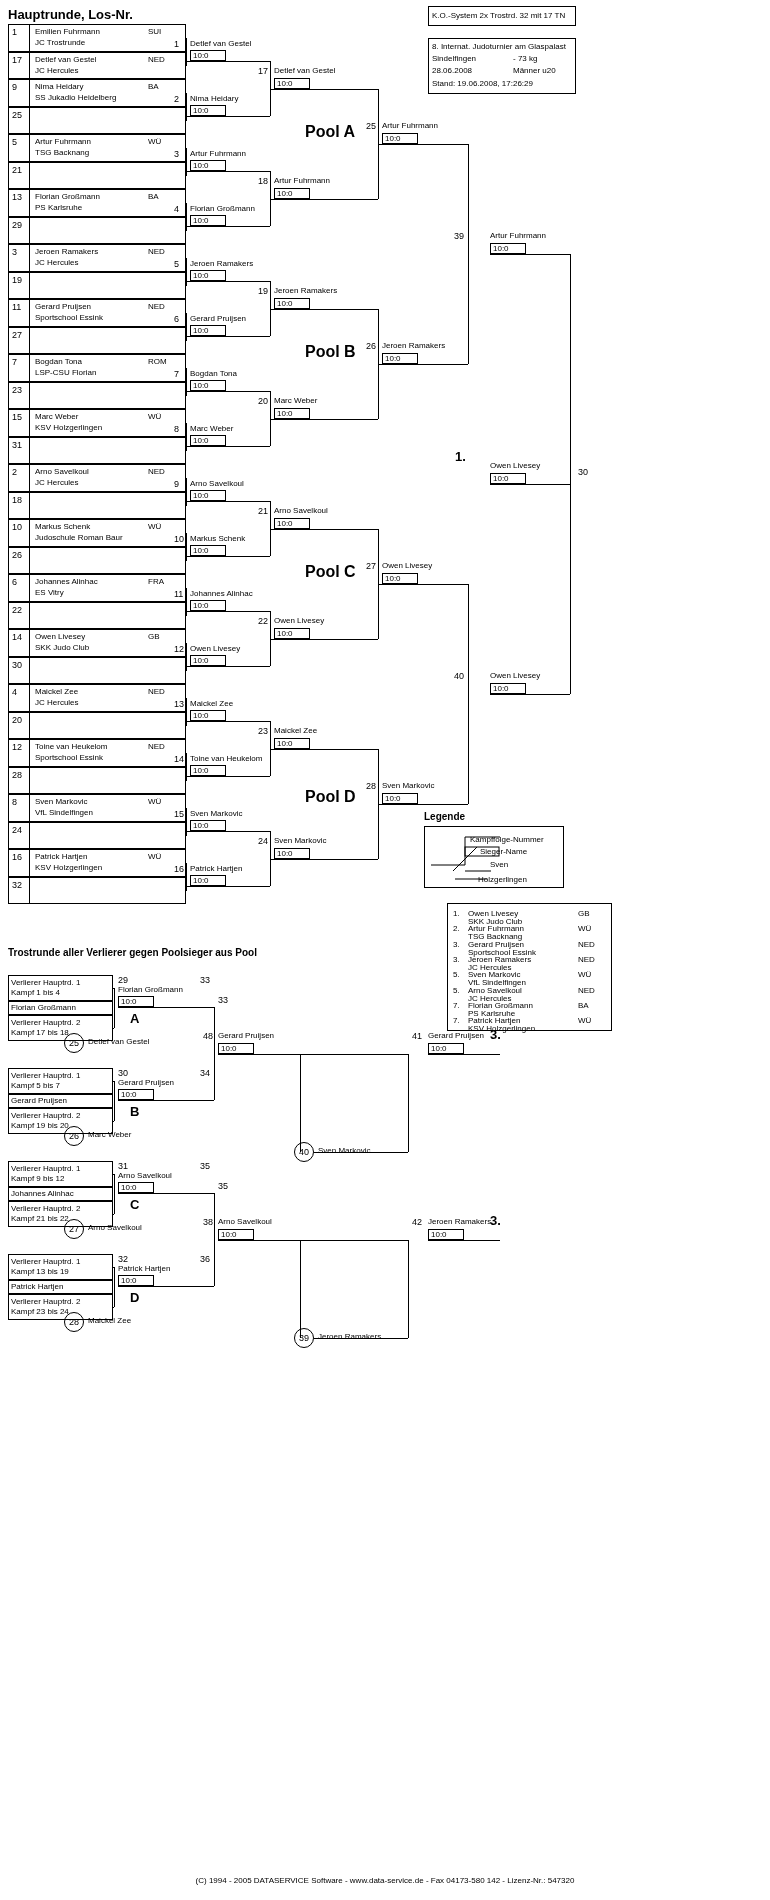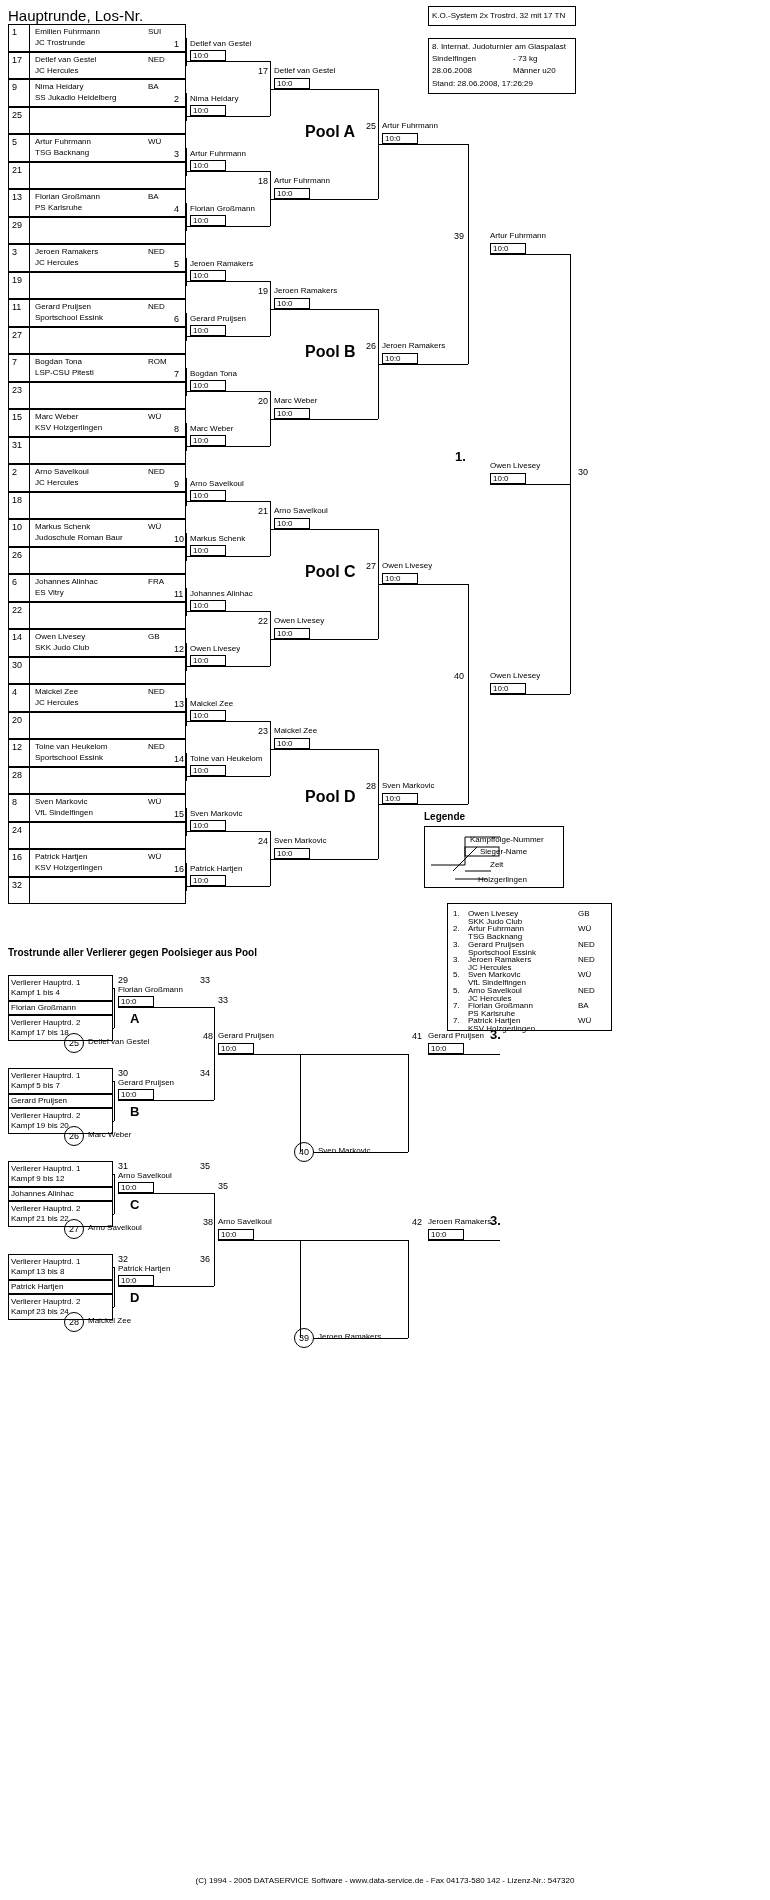--- a/index.html
+++ b/index.html
@@ -8,21 +8,21 @@
     background:#ffffff;
     font-family:"Liberation Sans", sans-serif;
     font-size:9px;color:#000;
     overflow:hidden;
   }
   .bx{position:absolute;border:1px solid #000;box-sizing:border-box;background:#fff;}
   .hl{position:absolute;height:1px;background:#000;}
   .vl{position:absolute;width:1px;background:#000;}
   .t{position:absolute;white-space:nowrap;line-height:1;}
   .b{font-weight:bold;}
-  .title{font-size:15px;font-weight:normal;}
+  .title{font-size:13px;font-weight:bold;}
   .poolname{font-size:16px;font-weight:bold;}
   .num{font-size:9px;}
   .sm{font-size:8px;}
   .score{position:absolute;border:1px solid #000;box-sizing:border-box;font-size:8px;}
   .seedcell{position:absolute;border:1px solid #000;box-sizing:border-box;}
   .circ{position:absolute;border:1px solid #000;border-radius:50%;box-sizing:border-box;text-align:center;}
   .footer{position:absolute;width:100%;text-align:center;font-size:8px;}
 </style>
 </head>
 <body>
@@ -31,21 +31,21 @@
 
 <div class="bx" style="left:428px;top:6px;width:148px;height:20px;">
   <div class="t sm" style="left:3px;top:5px;">K.O.-System 2x Trostrd. 32 mit 17 TN</div>
 </div>
 <div class="bx" style="left:428px;top:38px;width:148px;height:56px;">
   <div class="t sm" style="left:3px;top:4px;">8. Internat. Judoturnier am Glaspalast</div>
   <div class="t sm" style="left:3px;top:16px;">Sindelfingen</div>
   <div class="t sm" style="left:84px;top:16px;">- 73 kg</div>
   <div class="t sm" style="left:3px;top:28px;">28.06.2008</div>
   <div class="t sm" style="left:84px;top:28px;">Männer u20</div>
-  <div class="t sm" style="left:3px;top:41px;">Stand: 28.06.2008, 17:26:29</div>
+  <div class="t sm" style="left:3px;top:41px;">Stand: 19.06.2008, 17:26:29</div>
 </div>
 
 <div id="seedcol">
     <div class="seedcell" style="left:8px;top:24px;width:178px;height:27.5px;"></div>
     <div class="vl" style="left:29px;top:24px;height:27.5px;"></div>
     <div class="t num" style="left:12px;top:28px;">1</div>
     <div class="t sm" style="left:35px;top:28px;">Emilien Fuhrmann</div>
     <div class="t sm" style="left:35px;top:39px;">JC Trostrunde</div>
     <div class="t sm" style="left:148px;top:28px;">SUI</div>
     <div class="seedcell" style="left:8px;top:51.5px;width:178px;height:27.5px;"></div>
@@ -96,21 +96,21 @@
     <div class="t sm" style="left:35px;top:303px;">Gerard Pruijsen</div>
     <div class="t sm" style="left:35px;top:314px;">Sportschool Essink</div>
     <div class="t sm" style="left:148px;top:303px;">NED</div>
     <div class="seedcell" style="left:8px;top:326.5px;width:178px;height:27.5px;"></div>
     <div class="vl" style="left:29px;top:326.5px;height:27.5px;"></div>
     <div class="t num" style="left:12px;top:330.5px;">27</div>
     <div class="seedcell" style="left:8px;top:354px;width:178px;height:27.5px;"></div>
     <div class="vl" style="left:29px;top:354px;height:27.5px;"></div>
     <div class="t num" style="left:12px;top:358px;">7</div>
     <div class="t sm" style="left:35px;top:358px;">Bogdan Tona</div>
-    <div class="t sm" style="left:35px;top:369px;">LSP-CSU Pitesti</div>
+    <div class="t sm" style="left:35px;top:369px;">LSP-CSU Florian</div>
     <div class="t sm" style="left:148px;top:358px;">ROM</div>
     <div class="seedcell" style="left:8px;top:381.5px;width:178px;height:27.5px;"></div>
     <div class="vl" style="left:29px;top:381.5px;height:27.5px;"></div>
     <div class="t num" style="left:12px;top:385.5px;">23</div>
     <div class="seedcell" style="left:8px;top:409px;width:178px;height:27.5px;"></div>
     <div class="vl" style="left:29px;top:409px;height:27.5px;"></div>
     <div class="t num" style="left:12px;top:413px;">15</div>
     <div class="t sm" style="left:35px;top:413px;">Marc Weber</div>
     <div class="t sm" style="left:35px;top:424px;">KSV Holzgerlingen</div>
     <div class="t sm" style="left:148px;top:413px;">WÜ</div>
@@ -426,21 +426,21 @@
     <line x1="40" y1="38" x2="40" y2="10" stroke="#000" stroke-width="1"></line>
     <line x1="40" y1="10" x2="75" y2="10" stroke="#000" stroke-width="1"></line>
     <line x1="28" y1="44" x2="52" y2="20" stroke="#000" stroke-width="1"></line>
     <rect x="40" y="20" width="34" height="9" fill="none" stroke="#000" stroke-width="1"></rect>
     <line x1="40" y1="44" x2="66" y2="44" stroke="#000" stroke-width="1"></line>
     <line x1="30" y1="52" x2="62" y2="52" stroke="#000" stroke-width="1"></line>
   </svg>
 </div>
 <div class="t sm" style="left:470px;top:836px;">Kampffolge-Nummer</div>
 <div class="t sm" style="left:480px;top:848px;">Sieger-Name</div>
-<div class="t sm" style="left:490px;top:861px;">Zeit</div>
+<div class="t sm" style="left:490px;top:861px;">Sven</div>
 <div class="t sm" style="left:478px;top:876px;">Holzgerlingen</div>
 
 <div class="bx" style="left:447px;top:903px;width:165px;height:128px;"></div>
 <div id="results">
     <div class="t sm" style="left:453px;top:910px;">1.</div>
     <div class="t sm" style="left:468px;top:910px;">Owen Livesey</div>
     <div class="t sm" style="left:468px;top:918px;">SKK Judo Club</div>
     <div class="t sm" style="left:578px;top:910px;">GB</div>
     <div class="t sm" style="left:453px;top:925.3px;">2.</div>
     <div class="t sm" style="left:468px;top:925.3px;">Artur Fuhrmann</div>
@@ -526,21 +526,21 @@
     <div class="t num" style="left:118px;top:1162px;">31</div>
     <div class="t b" style="left:130px;top:1198px;font-size:13px;">C</div>
     <div class="circ" style="left:64px;top:1219px;width:20px;height:20px;line-height:19px;font-size:9px;">27</div>
     <div class="t sm" style="left:88px;top:1224px;">Arno Savelkoul</div>
     <div class="t sm" style="left:118px;top:1172px;">Arno Savelkoul</div>
     <div class="score" style="left:118px;top:1182px;width:36px;height:11px;"></div>
     <div class="t sm" style="left:121px;top:1184px;">10:0</div>
     <div class="hl" style="left:118px;top:1193px;width:96px;"></div>
     <div class="bx" style="left:8px;top:1254px;width:105px;height:26px;"></div>
     <div class="t sm" style="left:11px;top:1258px;">Verlierer Hauptrd. 1</div>
-    <div class="t sm" style="left:11px;top:1268px;">Kampf 13 bis 8</div>
+    <div class="t sm" style="left:11px;top:1268px;">Kampf 13 bis 19</div>
     <div class="bx" style="left:8px;top:1280px;width:105px;height:14px;"></div>
     <div class="t sm" style="left:11px;top:1283px;">Patrick Hartjen</div>
     <div class="bx" style="left:8px;top:1294px;width:105px;height:26px;"></div>
     <div class="t sm" style="left:11px;top:1298px;">Verlierer Hauptrd. 2</div>
     <div class="t sm" style="left:11px;top:1308px;">Kampf 23 bis 24</div>
     <div class="hl" style="left:113px;top:1267px;width:1px;"></div>
     <div class="hl" style="left:113px;top:1307px;width:1px;"></div>
     <div class="vl" style="left:114px;top:1267px;height:40px;"></div>
     <div class="t num" style="left:118px;top:1255px;">32</div>
     <div class="t b" style="left:130px;top:1291px;font-size:13px;">D</div>

